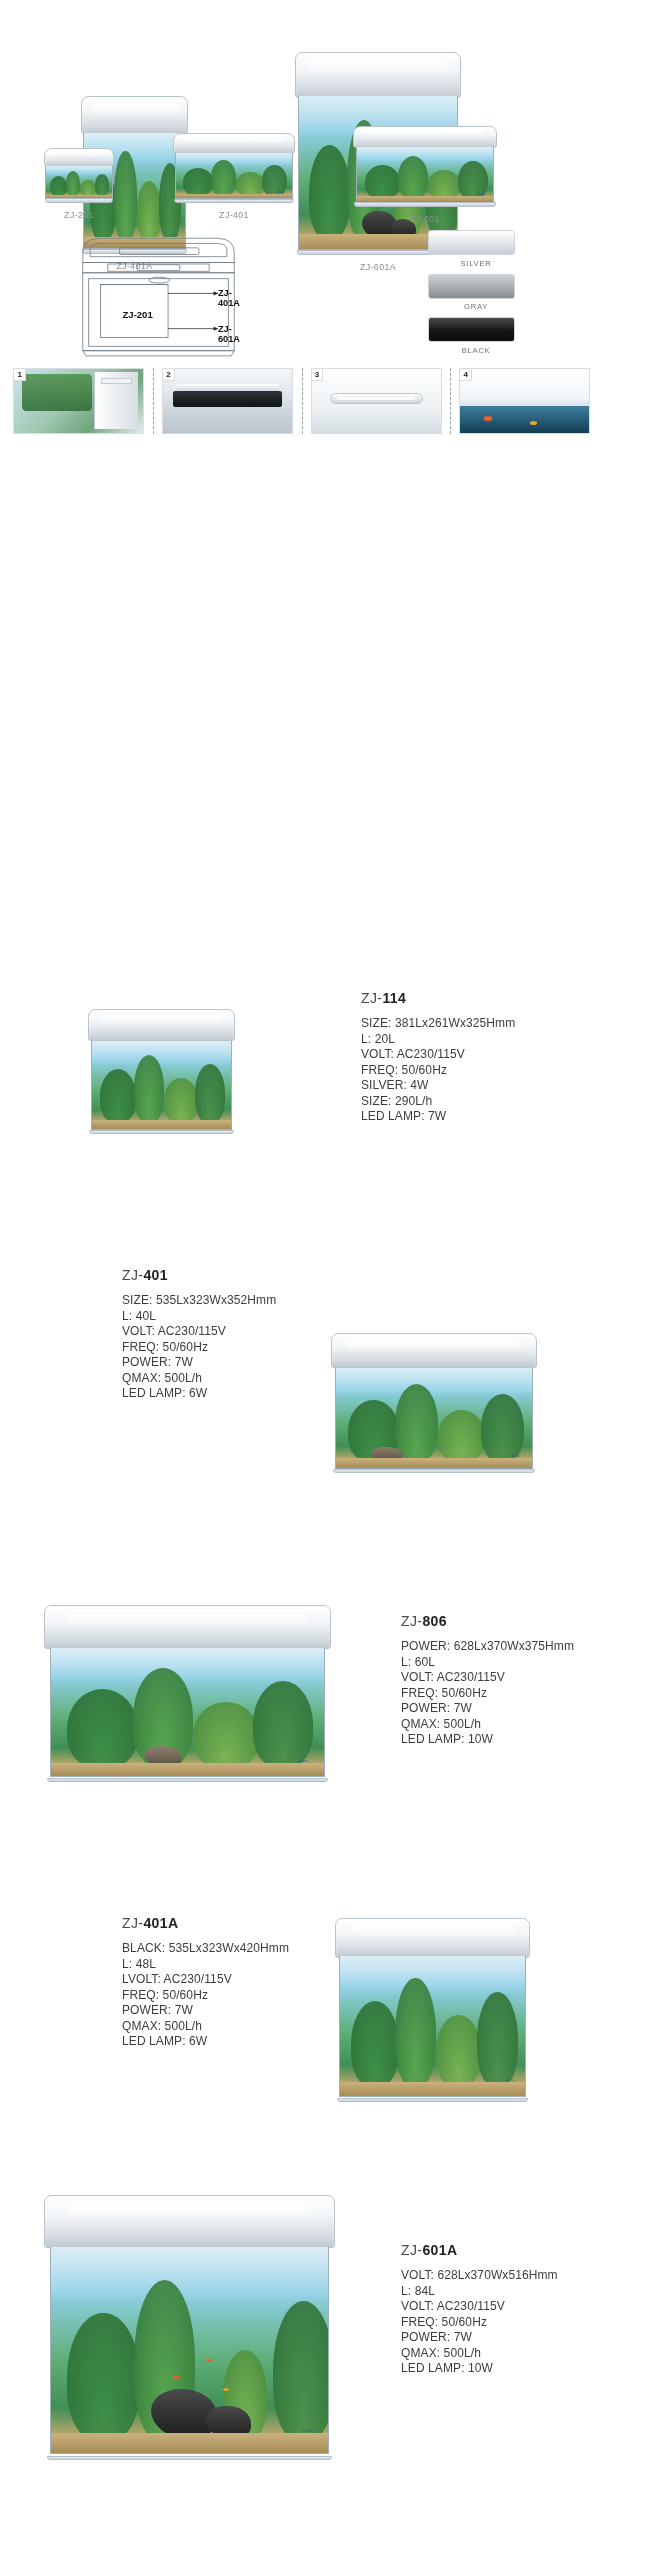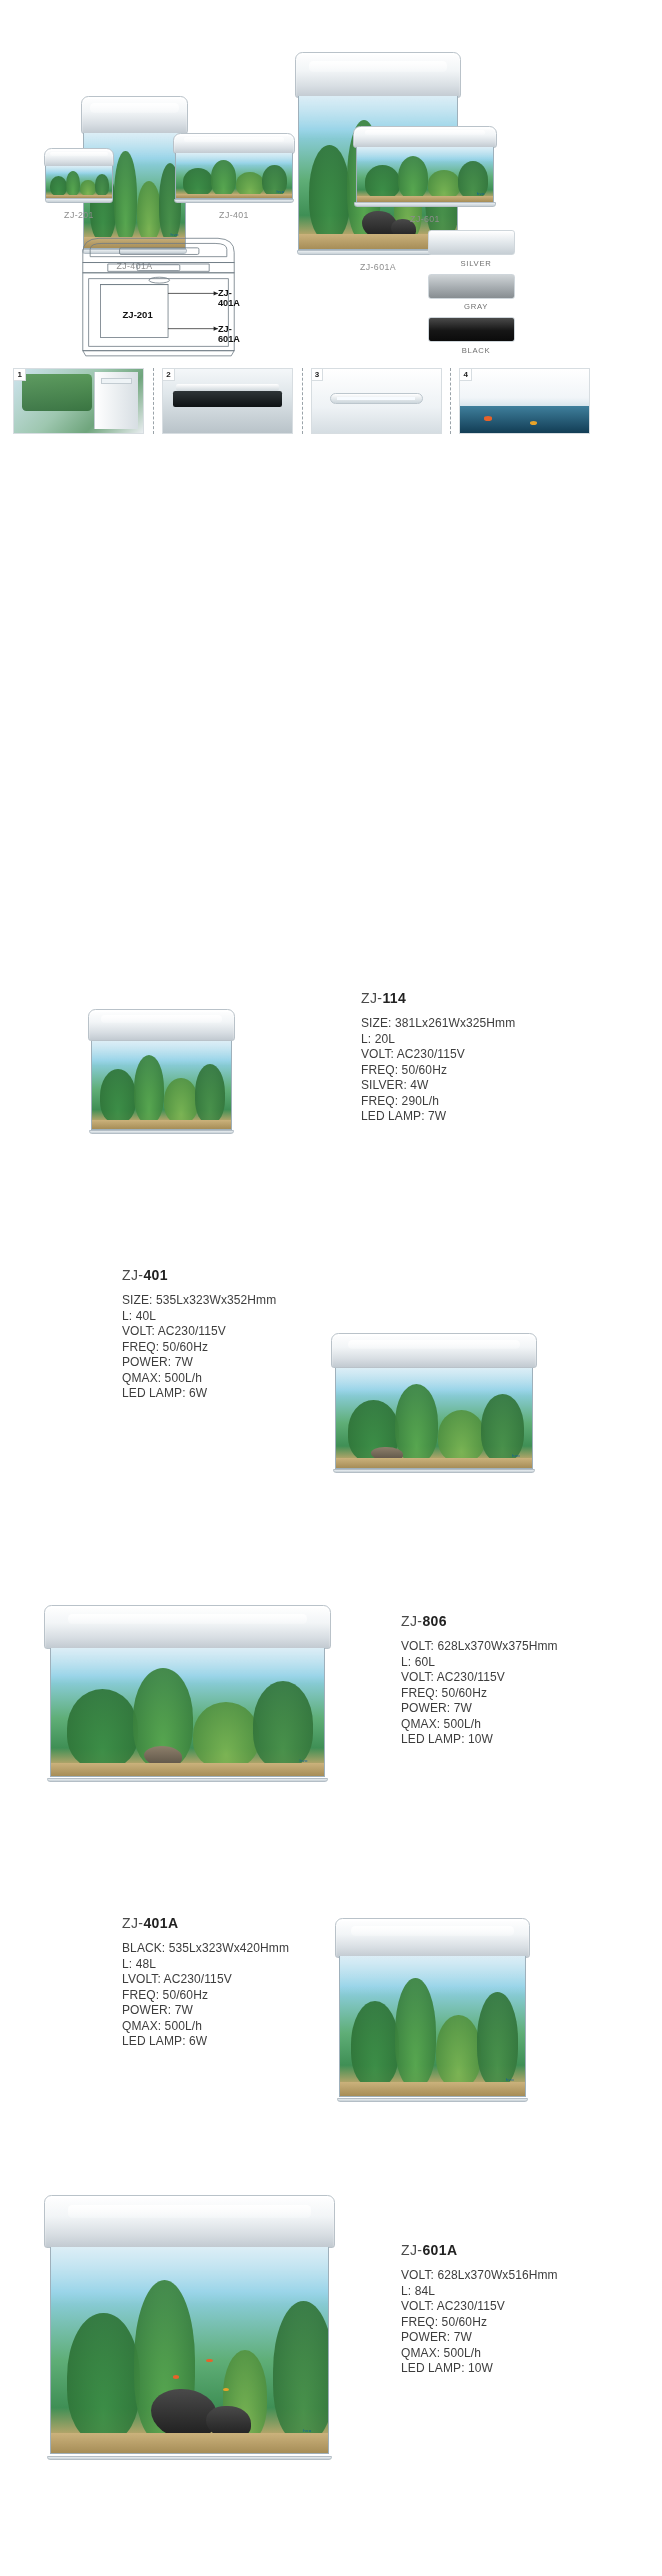--- a/index.html
+++ b/index.html
@@ -294,21 +294,21 @@
     </div>
   </div>
   <div class="spec" style="left:361px; top:990px;">
     <h3><span>ZJ-</span><b>114</b></h3>
     <ul>
       <li>SIZE:  381Lx261Wx325Hmm</li>
       <li>L:  20L</li>
       <li>VOLT:  AC230/115V</li>
       <li>FREQ:  50/60Hz</li>
       <li>SILVER:  4W</li>
-      <li>FREQ:  290L/h</li>
+      <li>SIZE:  290L/h</li>
       <li>LED LAMP:  7W</li>
     </ul>
   </div>
 
   <div class="spec" style="left:122px; top:1267px;">
     <h3><span>ZJ-</span><b>401</b></h3>
     <ul>
       <li>SIZE:  535Lx323Wx352Hmm</li>
       <li>L:  40L</li>
       <li>VOLT:  AC230/115V</li>
@@ -345,21 +345,21 @@
         <div class="rock" style="left:34%; width:14%; height:16%; background:linear-gradient(to bottom,#8d7f6b,#5a5144);"></div>
         <div class="sand"></div>
         <div class="brand">hvo</div>
       </div>
       <div class="base"></div>
     </div>
   </div>
   <div class="spec" style="left:401px; top:1613px;">
     <h3><span>ZJ-</span><b>806</b></h3>
     <ul>
-      <li>VOLT:  628Lx370Wx375Hmm</li>
+      <li>POWER:  628Lx370Wx375Hmm</li>
       <li>L:  60L</li>
       <li>VOLT:  AC230/115V</li>
       <li>FREQ:  50/60Hz</li>
       <li>POWER:  7W</li>
       <li>QMAX:  500L/h</li>
       <li>LED LAMP:  10W</li>
     </ul>
   </div>
 
   <div class="spec" style="left:122px; top:1915px;">

